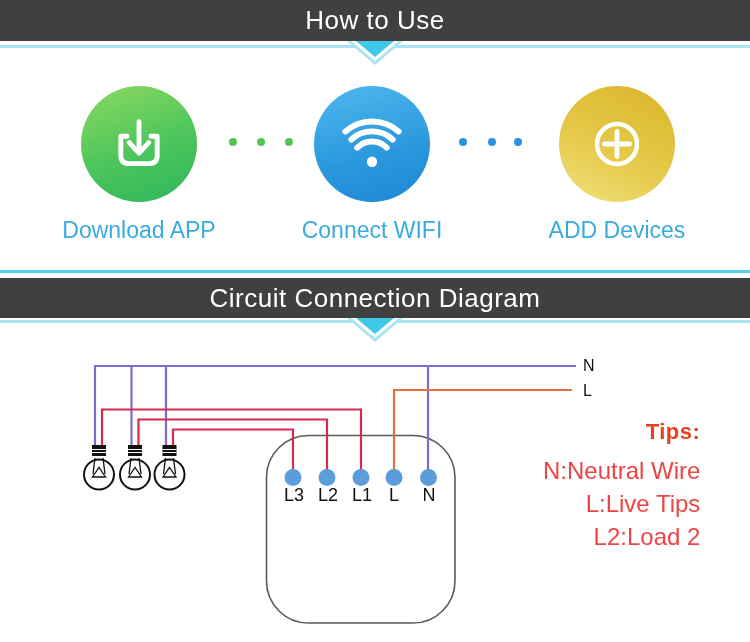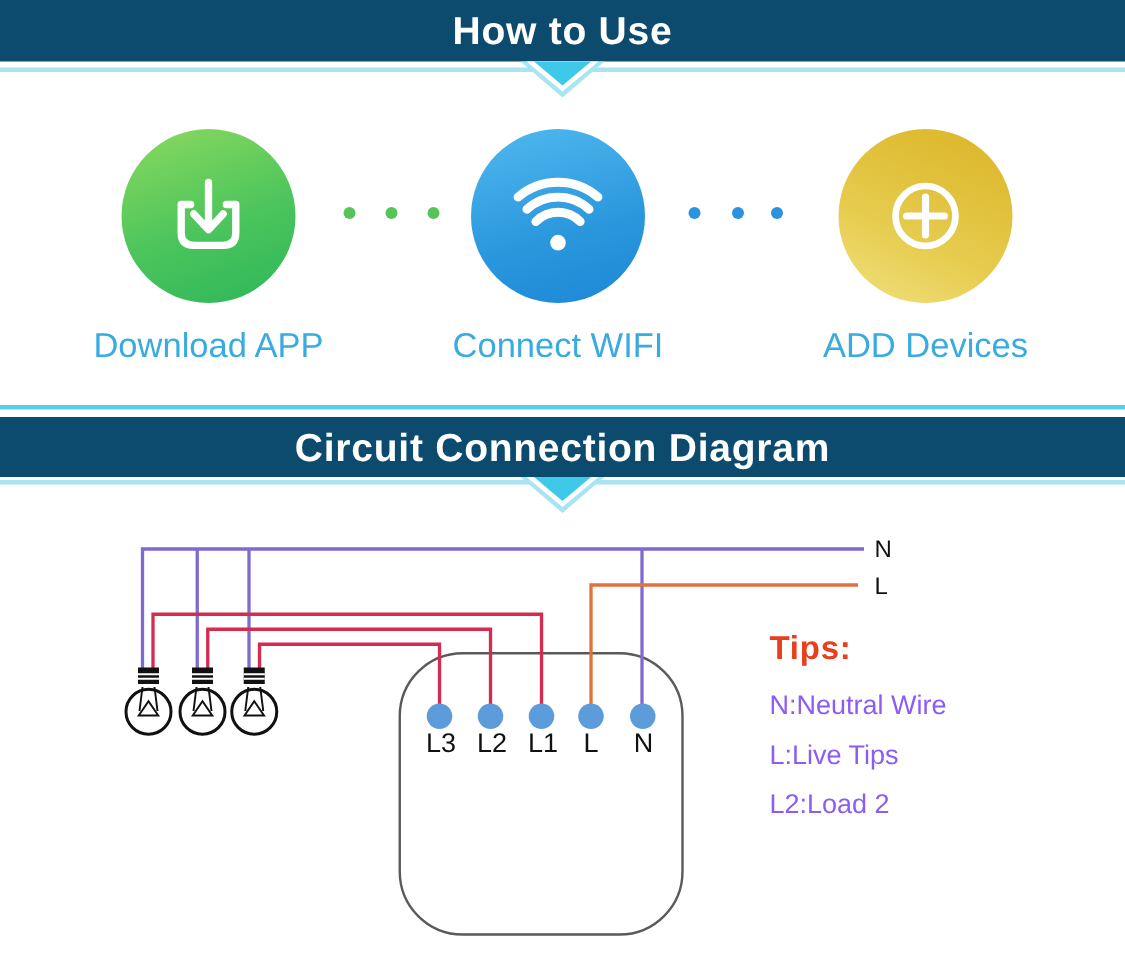--- a/index.html
+++ b/index.html
@@ -1,20 +1,20 @@
 <!DOCTYPE html>
 <html><head>
 <meta charset="utf-8">
 <style>
   html,body{margin:0;padding:0;background:#fff;}
   .page{position:relative;width:750px;height:642px;background:#fff;overflow:hidden;
         font-family:"Liberation Sans",sans-serif;}
   
-  .banner{position:absolute;left:0;width:750px;background:#0c4a6e;color:#fff;
-          text-align:center;letter-spacing:.5px;font-weight:bold;}
+  .banner{position:absolute;left:0;width:750px;background:#404040;color:#fff;
+          text-align:center;letter-spacing:.5px;}
   .banner1{top:0;height:41px;line-height:41px;font-size:26px;}
   .banner2{top:278px;height:40px;line-height:40px;font-size:26px;}
   .underline{position:absolute;left:0;width:750px;height:3px;background:#a8e4f2;}
   .u1{top:45px;}
   .u2{top:320px;}
   .toprule{position:absolute;left:0;top:270px;width:750px;height:3px;background:#55d0ec;}
   .tri{position:absolute;width:0;height:0;border-left-style:solid;border-right-style:solid;
        border-left-color:transparent;border-right-color:transparent;border-top-style:solid;}
   .tri-outer{border-left-width:28px;border-right-width:28px;border-top-width:24px;border-top-color:#a8e4f2;left:347px;}
   .tri-mid{border-left-width:24px;border-right-width:24px;border-top-width:20px;border-top-color:#ffffff;left:351px;}
@@ -29,24 +29,24 @@
   .c-gold{left:559px;background:linear-gradient(205deg,#dcb72b 8%,#e6cb4d 60%,#f0e07c 98%);}
   .step-label{position:absolute;top:217px;width:220px;text-align:center;
               color:#39abdf;font-size:23px;}
   .sl1{left:29px;} .sl2{left:262px;} .sl3{left:507px;text-align:center;}
   .dot{position:absolute;top:138px;width:8px;height:8px;border-radius:50%;}
   .dot-green{background:#55c556;}
   .dot-blue{background:#2b92e0;}
   
   .diagram{position:absolute;left:0;top:0;width:750px;height:642px;pointer-events:none;}
   
-  .tips{position:absolute;left:513px;top:419px;}
+  .tips{position:absolute;left:543px;top:419px;text-align:right;}
   .tips-title{font-size:22px;font-weight:bold;color:#e8401c;letter-spacing:.5px;}
   .tips-items{margin-top:9px;}
-  .tip-item{font-size:18px;color:#8b5cf6;line-height:33px;white-space:nowrap;}
+  .tip-item{font-size:24px;color:#ef4444;line-height:33px;white-space:nowrap;}
 </style>
 </head>
 <body>
 
 <div class="page">
 
   <div class="banner banner1">
     <span>How to Use</span>
   </div>
   <div class="underline u1"></div>

